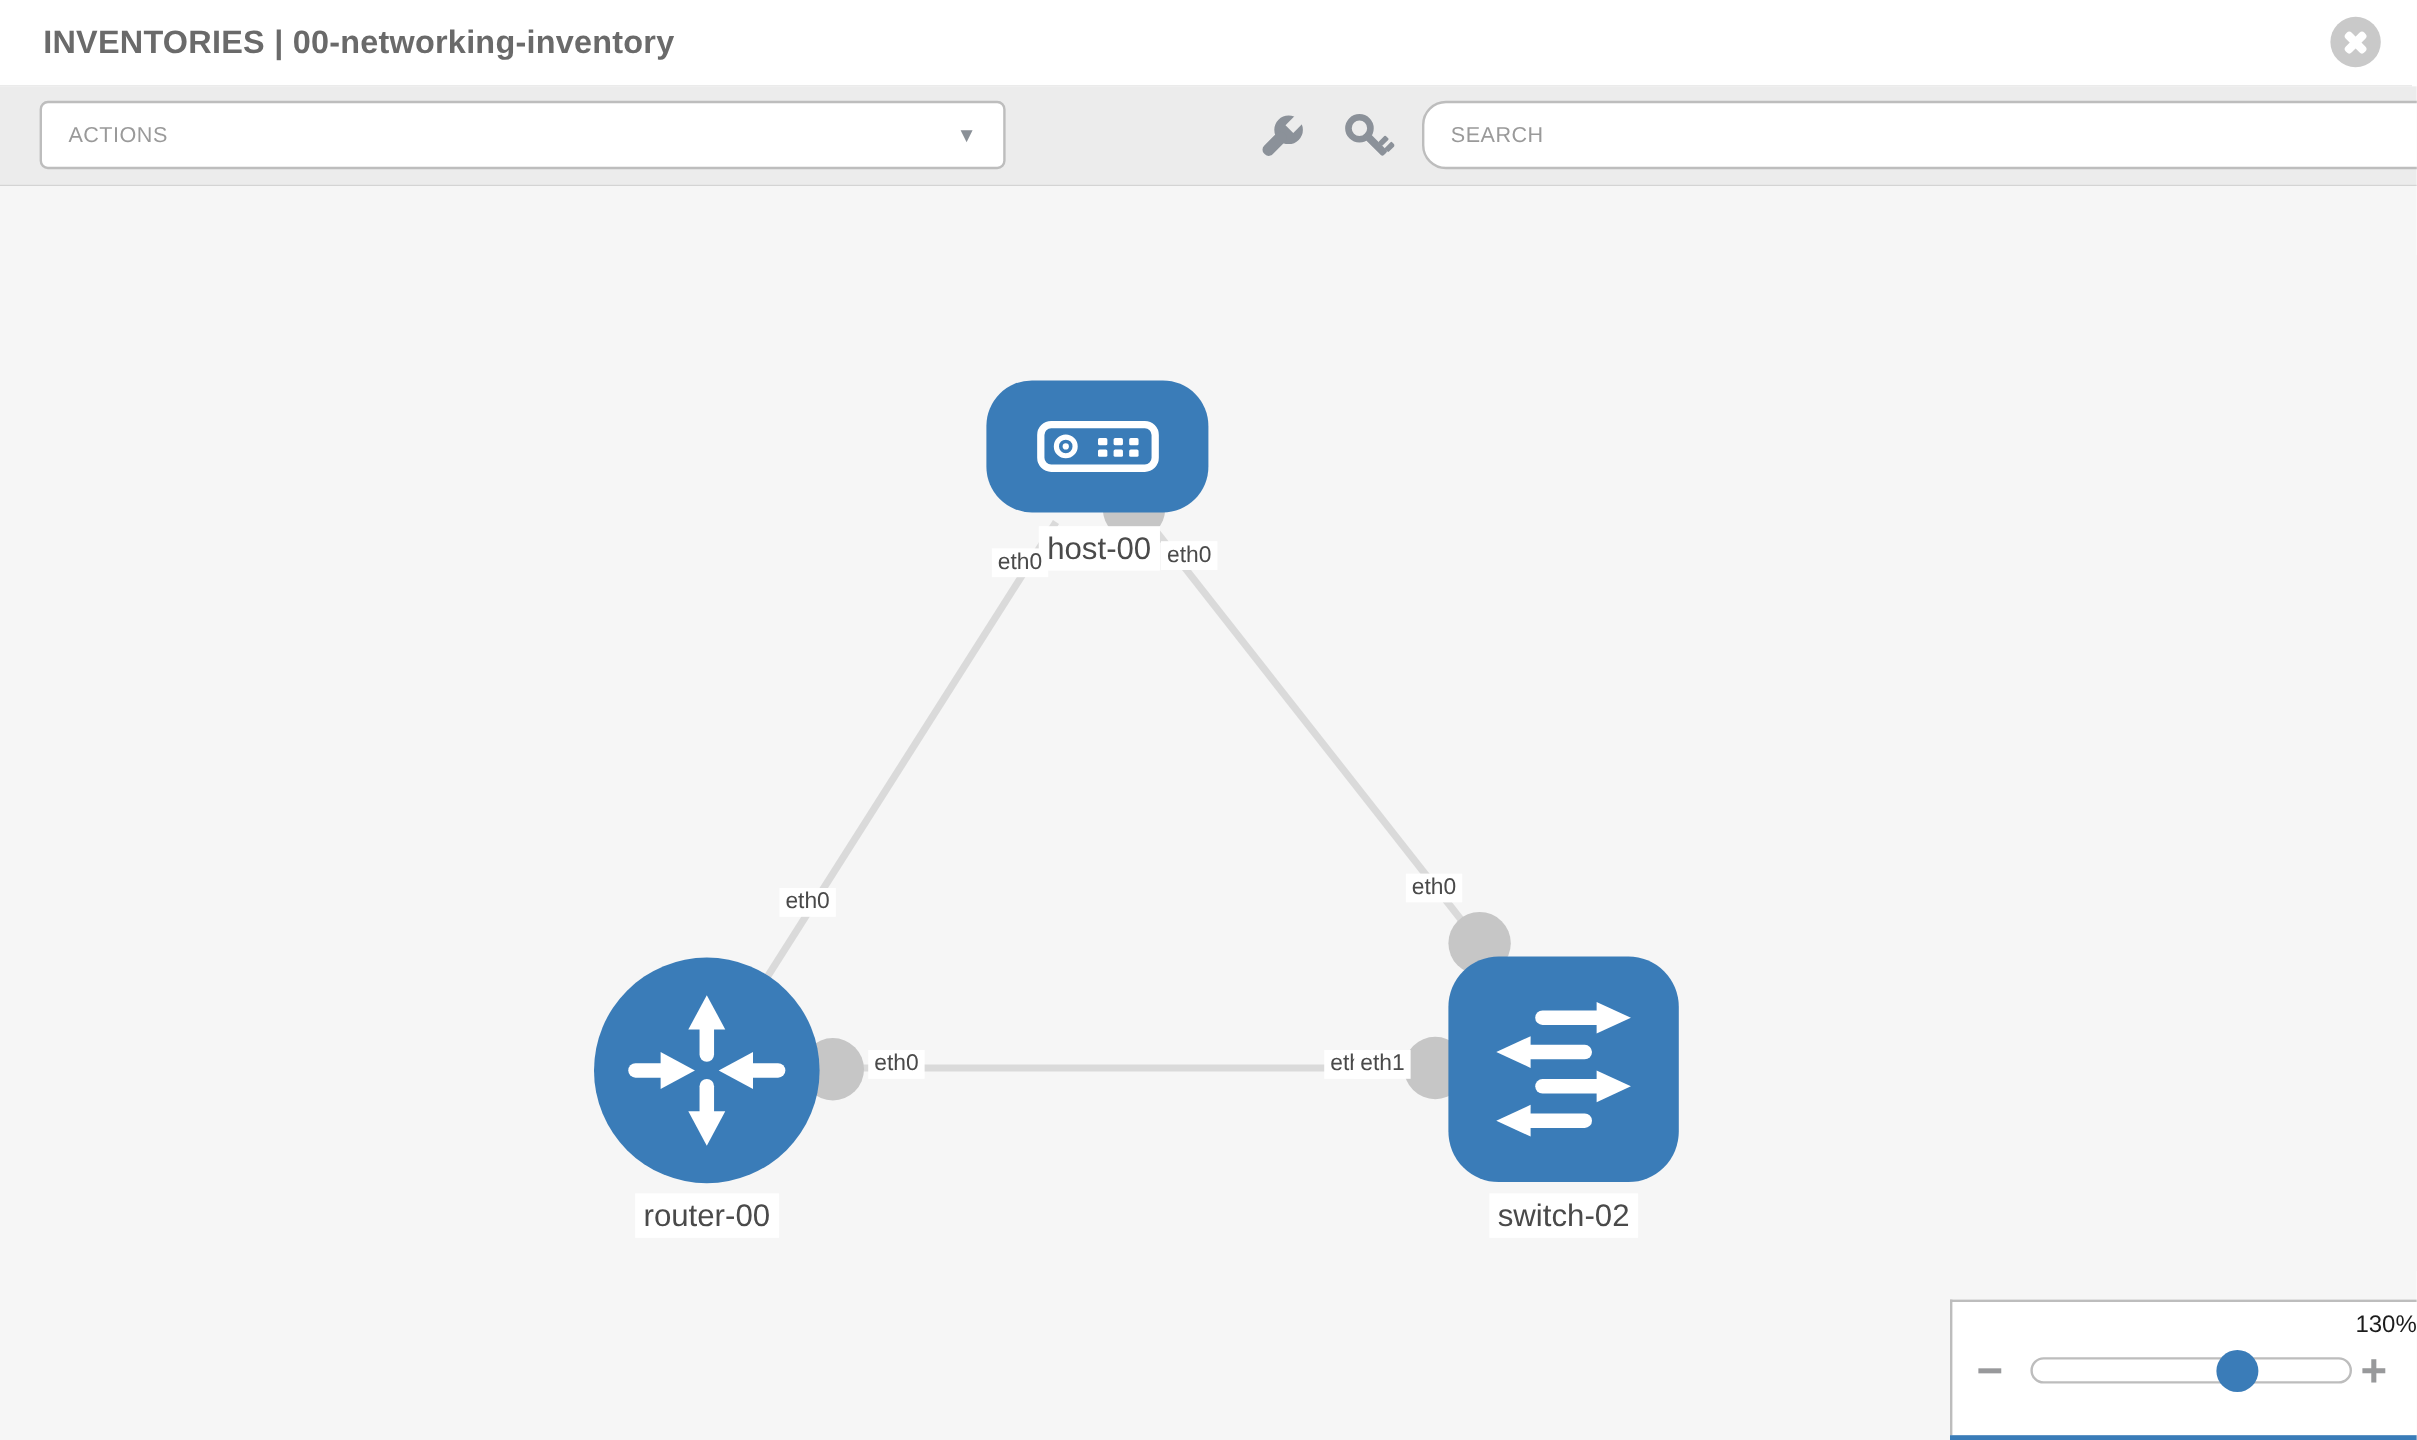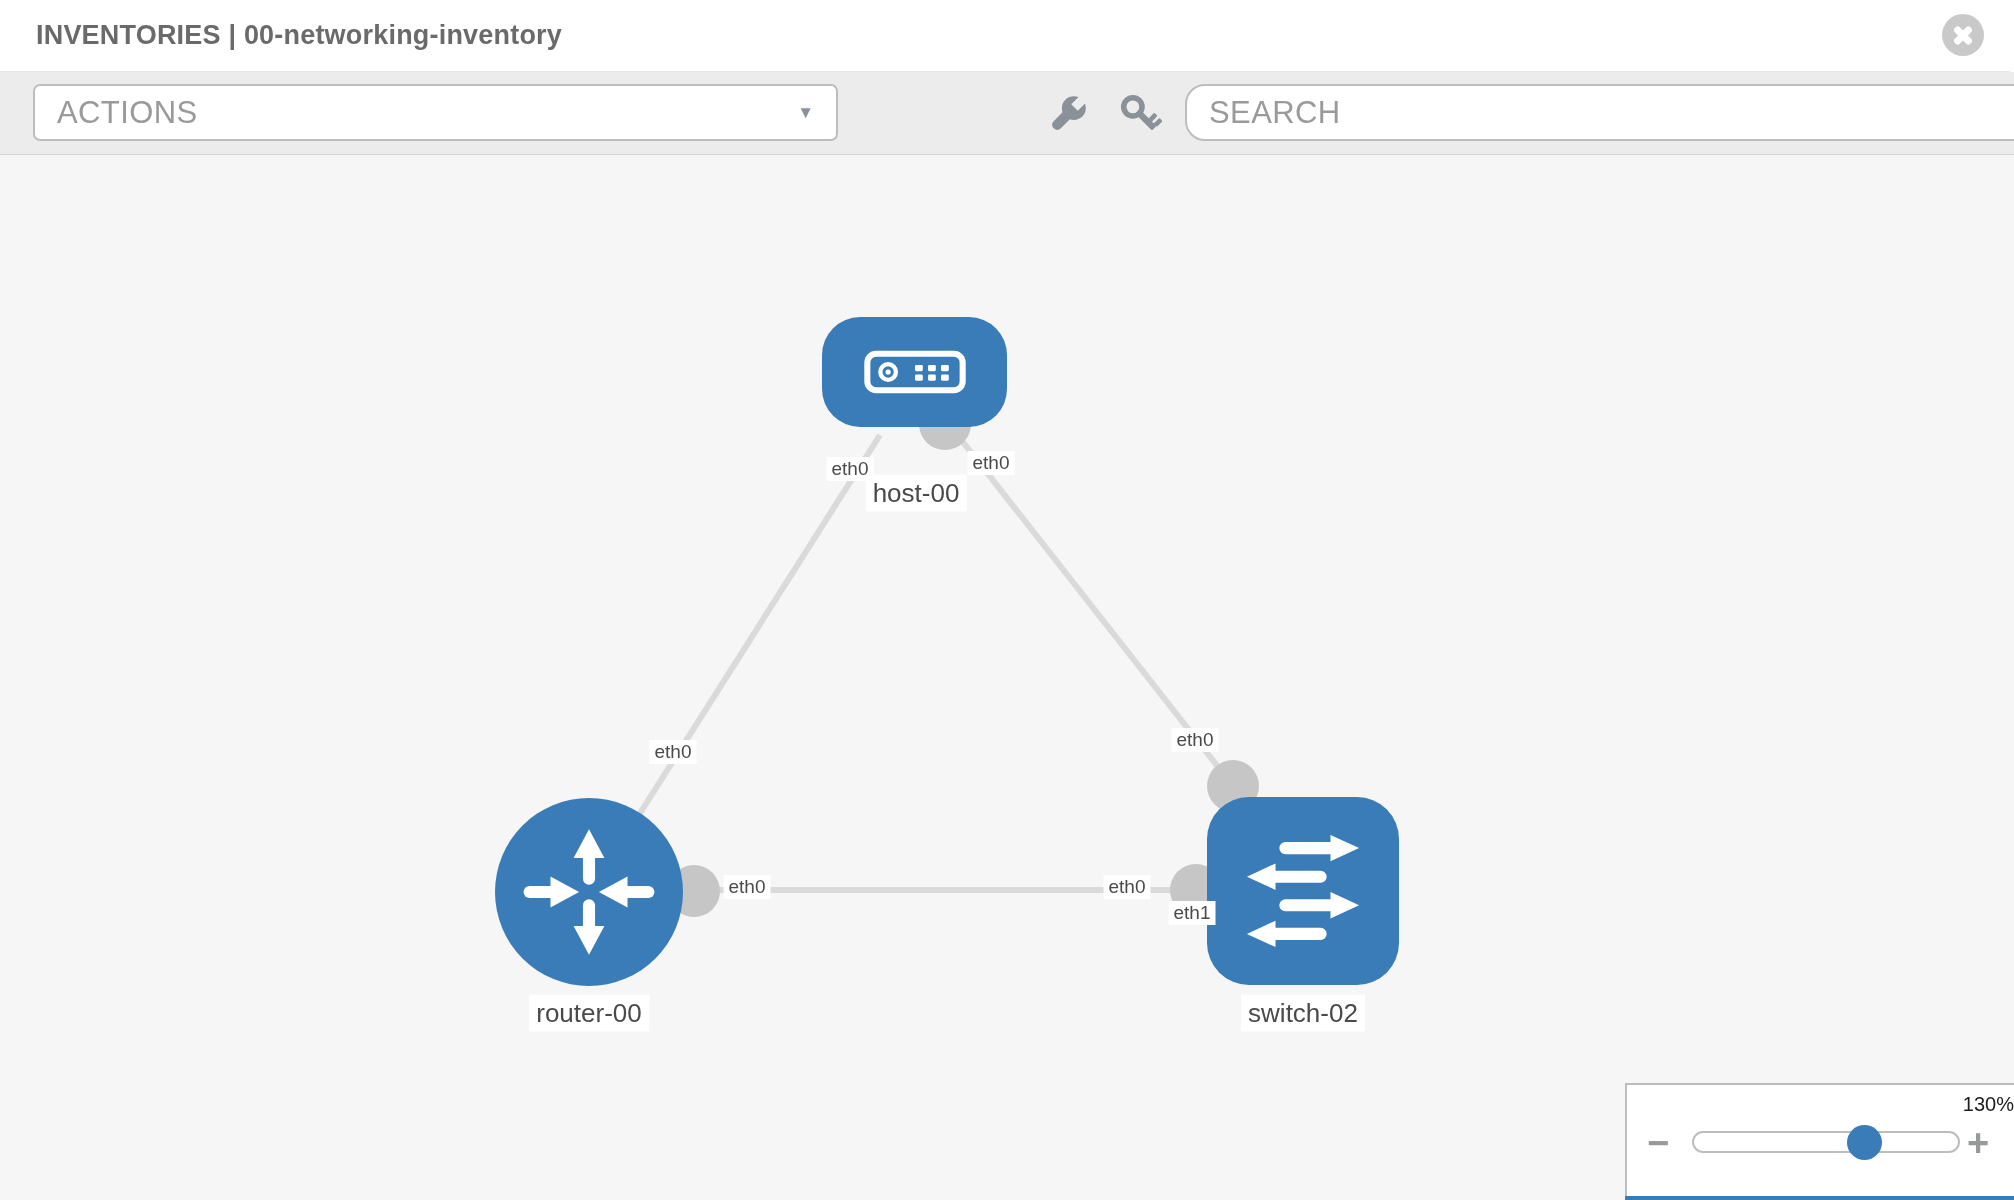--- a/index.html
+++ b/index.html
@@ -31,21 +31,21 @@
   
   .toolbar{
     position:absolute;left:0;top:72px;width:2014px;height:83px;background:#ececec;
     border-bottom:1px solid #d4d4d4;box-sizing:border-box;
   }
   .select-box{
     position:absolute;top:12px;height:57px;background:#ffffff;
     border:2px solid #bdbdbd;border-radius:7px;box-sizing:border-box;cursor:pointer;
   }
   .select-box .select-text{
-    position:absolute;left:22px;top:0;line-height:53px;font-size:31px;color:#9a9a9a;
+    position:absolute;left:22px;top:0;line-height:53px;font-size:18px;color:#9a9a9a;
     letter-spacing:.4px;
   }
   .select-box .caret{
     position:absolute;right:22px;top:0;line-height:53px;font-size:17px;color:#8a9097;
   }
   .actions-box{left:33px;width:805px;}
   .search-box{left:1185px;width:887px;border-radius:20px;}
   .tool-icon{position:absolute;top:20px;width:44px;height:44px;cursor:pointer;}
   .wrench-icon{left:1046px;}
   .key-icon{left:1118px;}
@@ -187,32 +187,32 @@
         <line x1="16" y1="-13" x2="-26" y2="-13"></line>
         <polygon points="-51,-13 -25,-25 -25,-1" stroke="none"></polygon>
         <line x1="-16" y1="13" x2="26" y2="13"></line>
         <polygon points="51,13 25,1 25,25" stroke="none"></polygon>
         <line x1="16" y1="39" x2="-26" y2="39"></line>
         <polygon points="-51,39 -25,27 -25,51" stroke="none"></polygon>
       </g>
     </svg>
   </div>
 
-  <div class="viz-label node-label" style="left:916px;top:302px;margin-top:36px;">host-00</div>
+  <div class="viz-label node-label" style="left:916px;top:302px;">host-00</div>
   <div class="viz-label node-label" style="left:589px;top:858px;">router-00</div>
   <div class="viz-label node-label" style="left:1303px;top:858px;">switch-02</div>
 
   <div class="viz-label iface-label" style="left:850px;top:314px;">eth0</div>
   <div class="viz-label iface-label" style="left:991px;top:308px;">eth0</div>
   <div class="viz-label iface-label" style="left:673px;top:597px;">eth0</div>
   <div class="viz-label iface-label" style="left:1195px;top:585px;">eth0</div>
   <div class="viz-label iface-label" style="left:747px;top:732px;">eth0</div>
 
   <div class="viz-label iface-label" style="left:1127px;top:732px;">eth0</div>
-  <div class="viz-label iface-label" style="left:1152px;top:758px;margin-left:40px;">eth1</div>
+  <div class="viz-label iface-label" style="left:1152px;top:732px;">eth1</div>
 
   <div class="zoom-panel">
     <div class="zoom-value">130%</div>
     <div class="zoom-minus">−</div>
     <div class="zoom-track"></div>
     <div class="zoom-handle"></div>
     <div class="zoom-plus">+</div>
   </div>
   <div class="key-bar"></div>
 

